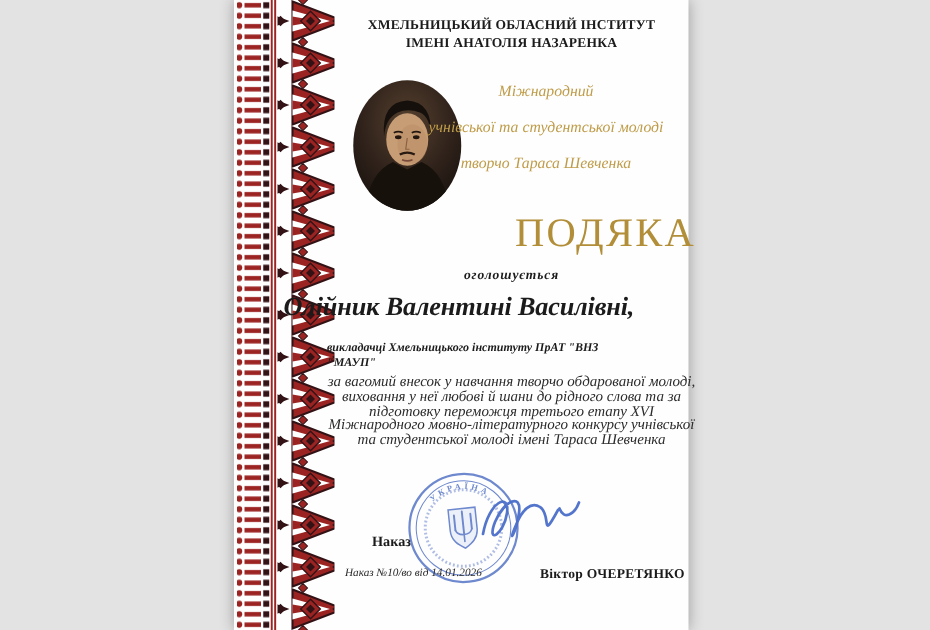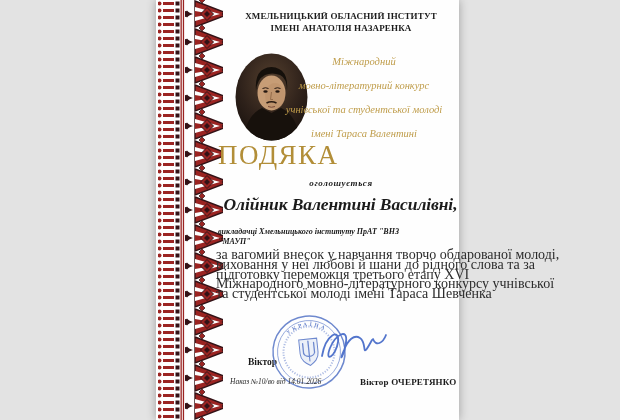--- a/index.html
+++ b/index.html
@@ -8,31 +8,31 @@
   .paper{position:absolute;left:156px;top:0;width:303px;height:420px;
          background:var(--paper,#fefefe);box-shadow:0 0 9px rgba(0,0,0,.3);}
   .border-svg{position:absolute;left:0;top:0;display:block;}
   .hdr{position:absolute;left:62px;top:11px;width:246px;text-align:center;
        font-weight:bold;font-size:9px;line-height:11.5px;letter-spacing:.15px;}
   .hdr span{display:block;white-space:nowrap;}
   .portrait{position:absolute;left:79px;top:53px;}
   .contest{position:absolute;left:128px;top:50px;width:160px;text-align:center;
            font-style:italic;font-size:10.5px;color:var(--gold,#bf9c49);}
   .contest span{display:block;line-height:24px;height:24px;white-space:nowrap;}
-  .title{position:absolute;left:62px;top:140px;width:246px;text-align:left;
+  .title{position:absolute;left:62px;top:140px;width:246px;text-align:right;
          font-size:27px;line-height:30px;letter-spacing:1.5px;color:var(--title_gold,#b28e38);}
   .announce{position:absolute;left:62px;top:178px;width:246px;text-align:center;
             font-weight:bold;font-style:italic;font-size:9px;letter-spacing:.6px;}
-  .recipient{position:absolute;left:33px;top:194px;width:303px;text-align:center;
+  .recipient{position:absolute;left:33px;top:194px;width:303px;text-align:left;
              font-weight:bold;font-style:italic;font-size:17.5px;letter-spacing:-.1px;white-space:nowrap;}
   .position{position:absolute;left:62px;top:227px;width:246px;text-align:left;
             font-weight:bold;font-style:italic;font-size:8px;line-height:10px;}
   .position span{display:block;}
-  .citation{position:absolute;left:60px;top:250px;width:250px;text-align:right;
-            font-size:14px;line-height:9.8px;color:#2c2c2c;}
+  .citation{position:absolute;left:60px;top:250px;width:250px;text-align:center;
+            font-style:italic;font-size:10px;line-height:9.8px;color:#2c2c2c;}
   .citation span{display:block;white-space:nowrap;}
   .role{position:absolute;left:92px;top:357px;font-weight:bold;font-size:9.5px;z-index:1;}
   .signer{position:absolute;left:204px;top:357px;font-weight:bold;font-size:9px;
           letter-spacing:.2px;white-space:nowrap;z-index:1;margin-top:20px;}
   .stamp{position:absolute;left:114px;top:313px;z-index:2;opacity:.88;transform:rotate(-6deg);}
   .scrawl{position:absolute;left:158px;top:316px;z-index:3;}
   .order{position:absolute;left:74px;top:377px;font-style:italic;font-size:7.5px;
          color:#2a2a2a;z-index:4;white-space:nowrap;}
 </style>
 </head>
@@ -92,43 +92,42 @@
         <path d="M 27.5,35.5 Q 30.5,34 33.5,35.5" stroke="#241710" stroke-width="1" fill="none"></path>
         <path d="M 39.5,35.5 Q 42.5,34 45.5,35.5" stroke="#241710" stroke-width="1" fill="none"></path>
         <path d="M 36.5,39 L 35.5,46.5 L 38,46.5" stroke="#8a6243" stroke-width=".8" fill="none"></path>
         <path d="M 31.5,50 Q 36.5,47.5 41.5,50" stroke="#2a1b12" stroke-width="1.6" fill="none"></path>
         <path d="M 33,53.5 Q 36.5,55 40,53.5" stroke="#7a4a3a" stroke-width="1" fill="none"></path>
       </g>
     </svg>
 
     <div class="contest">
       <span>Міжнародний</span>
-      <span>мовно-літературний конкурс</span>
       <span>учнівської та студентської молоді</span>
-      <span>імені Тараса Валентині</span>
+      <span>творчо Тараса Шевченка</span>
     </div>
 
     <div class="title">ПОДЯКА</div>
     <div class="announce">оголошується</div>
 
     <div class="recipient">Олійник Валентині Василівні,</div>
     <div class="position">
       <span>викладачці Хмельницького інституту ПрАТ "ВНЗ</span>
       <span>"МАУП"</span>
     </div>
 
     <div class="citation">
       <span>за вагомий внесок у навчання творчо обдарованої молоді,</span>
       <span>виховання у неї любові й шани до рідного слова та за</span>
       <span>підготовку переможця третього етапу XVI</span>
       <span>Міжнародного мовно-літературного конкурсу учнівської</span>
       <span>та студентської молоді імені Тараса Шевченка</span>
     </div>
 
-    <div class="role">Віктор</div>
+    <div class="role">Наказ</div>
     <div class="signer">Віктор ОЧЕРЕТЯНКО</div>
 
     <svg class="stamp" width="78" height="78" viewBox="0 0 78 78" aria-hidden="true">
       <defs>
           <path id="rimTop" d="M 10,42 A 29,29 0 0 1 68,42"></path>
         </defs>
       <circle cx="39" cy="39" r="36" fill="none" stroke="var(--stamp_blue,#5b79c8)" stroke-width="1.5"></circle>
       <circle cx="39" cy="39" r="31.5" fill="none" stroke="var(--stamp_blue,#5b79c8)" stroke-width=".7"></circle>
       <circle cx="39" cy="39" r="25.5" fill="none" stroke="var(--stamp_blue,#5b79c8)" stroke-width="2" stroke-dasharray="1.2 1.5" opacity=".55"></circle>
       <text font-size="5.5" font-weight="bold" letter-spacing="2.2" fill="var(--stamp_blue,#5b79c8)" font-family="'Liberation Serif',serif">

